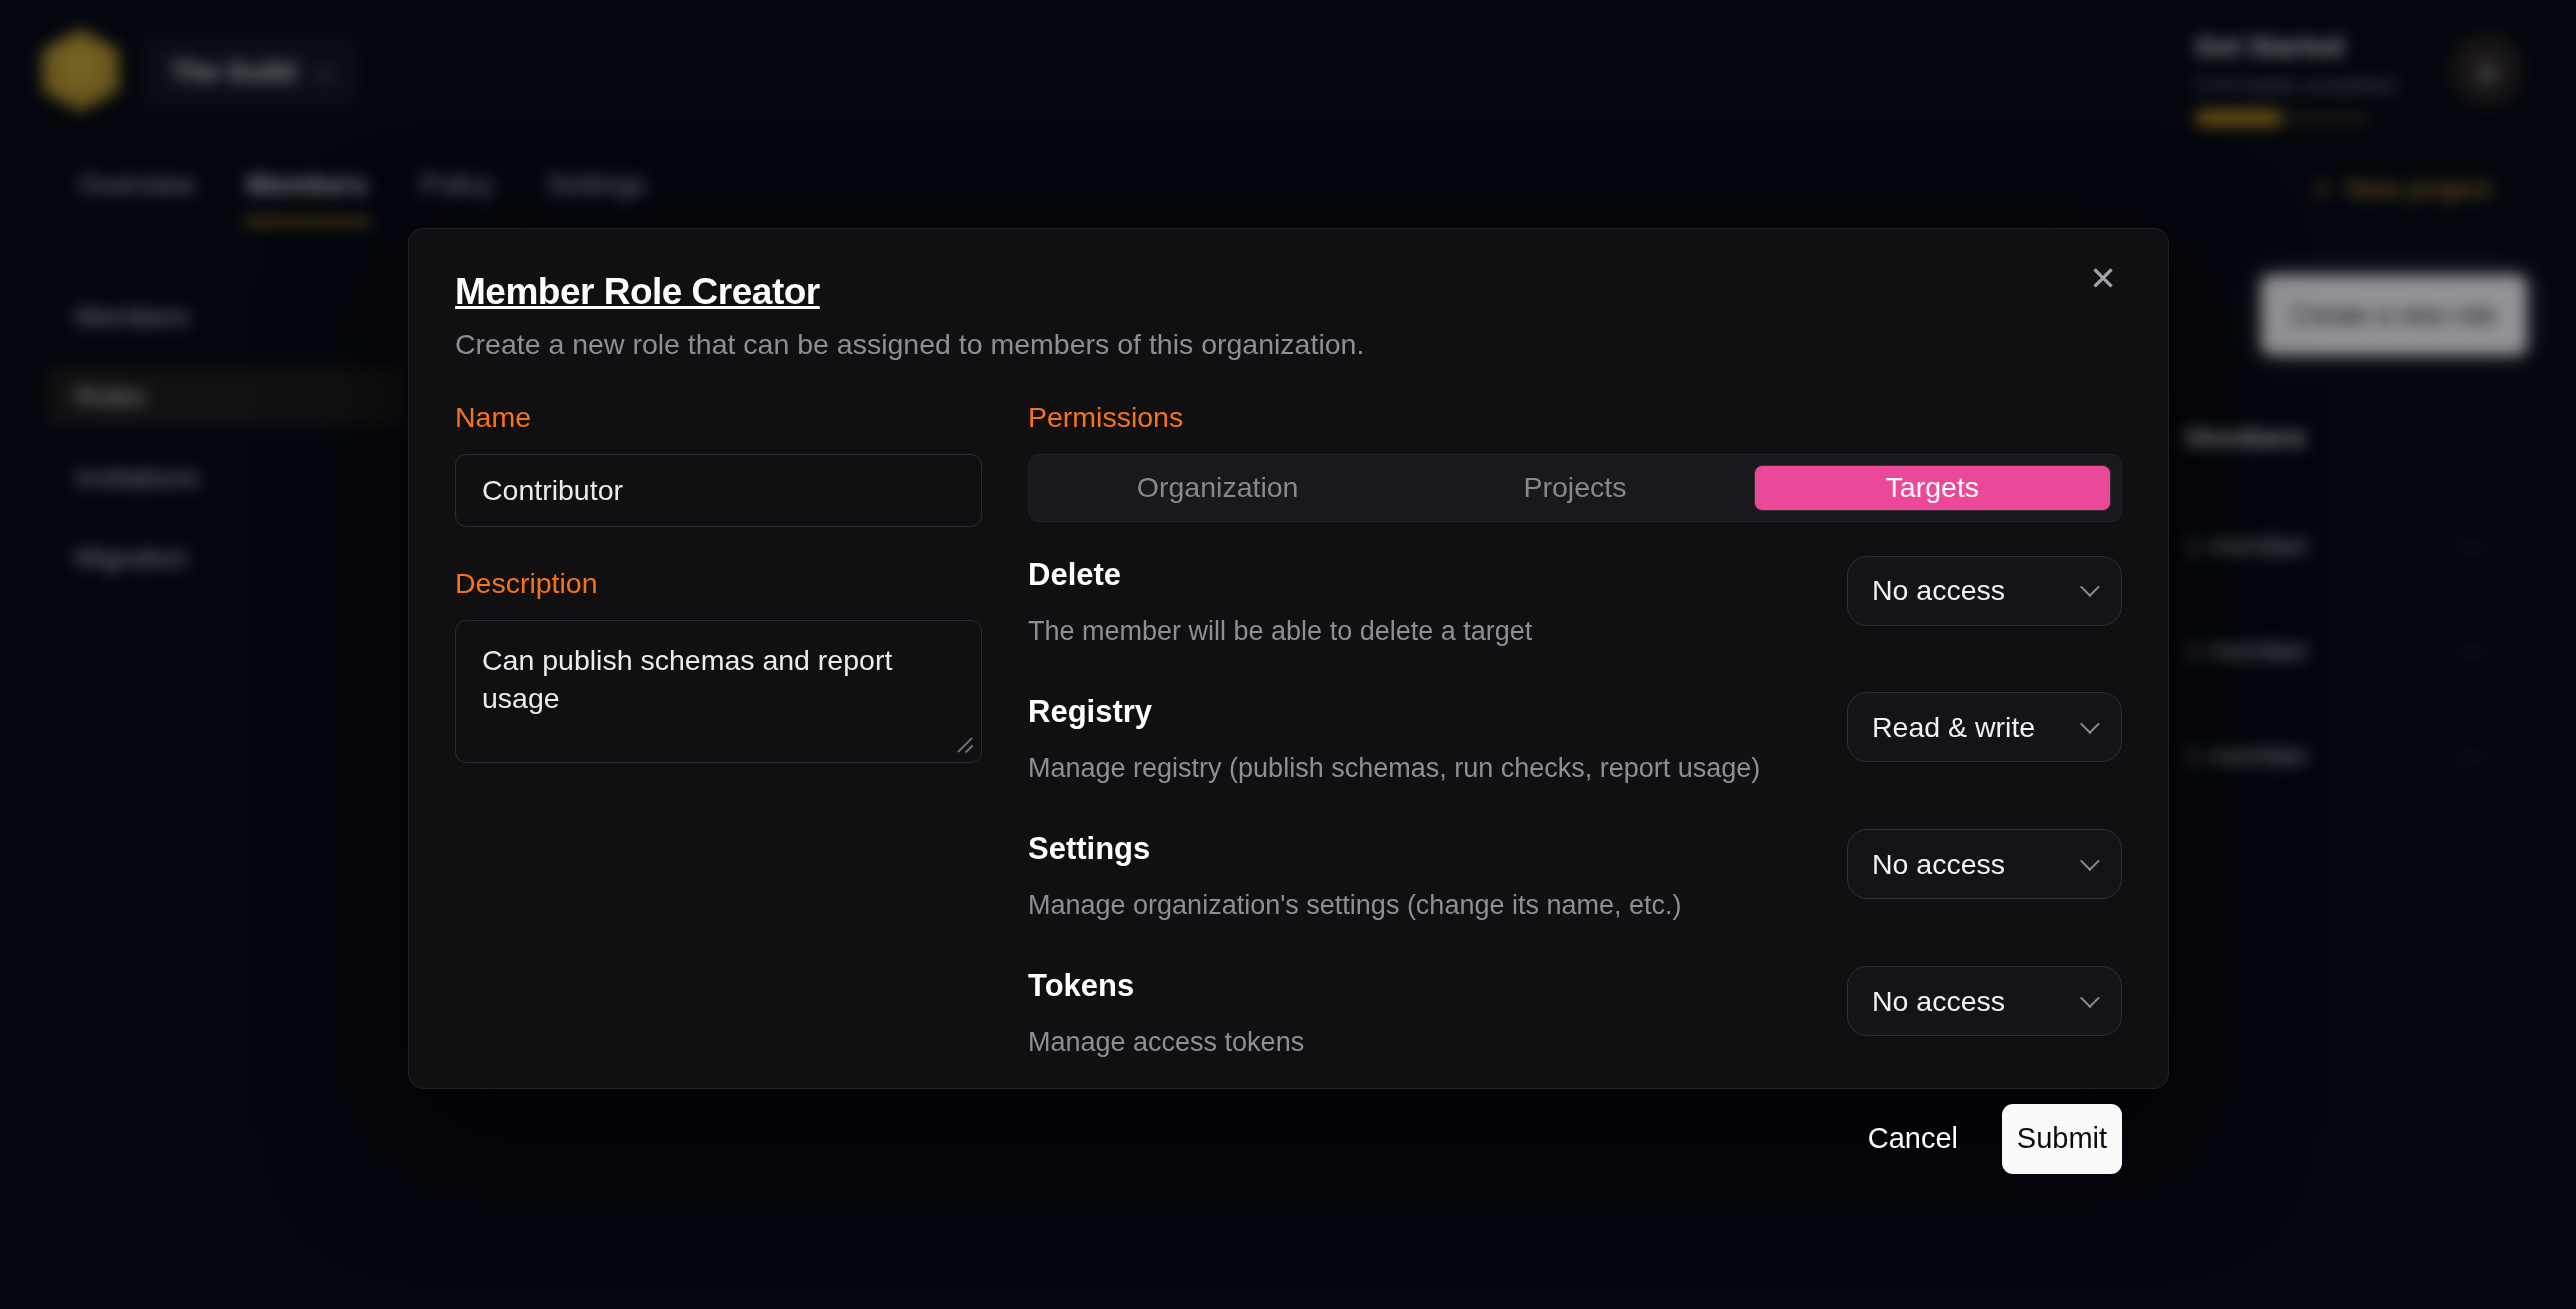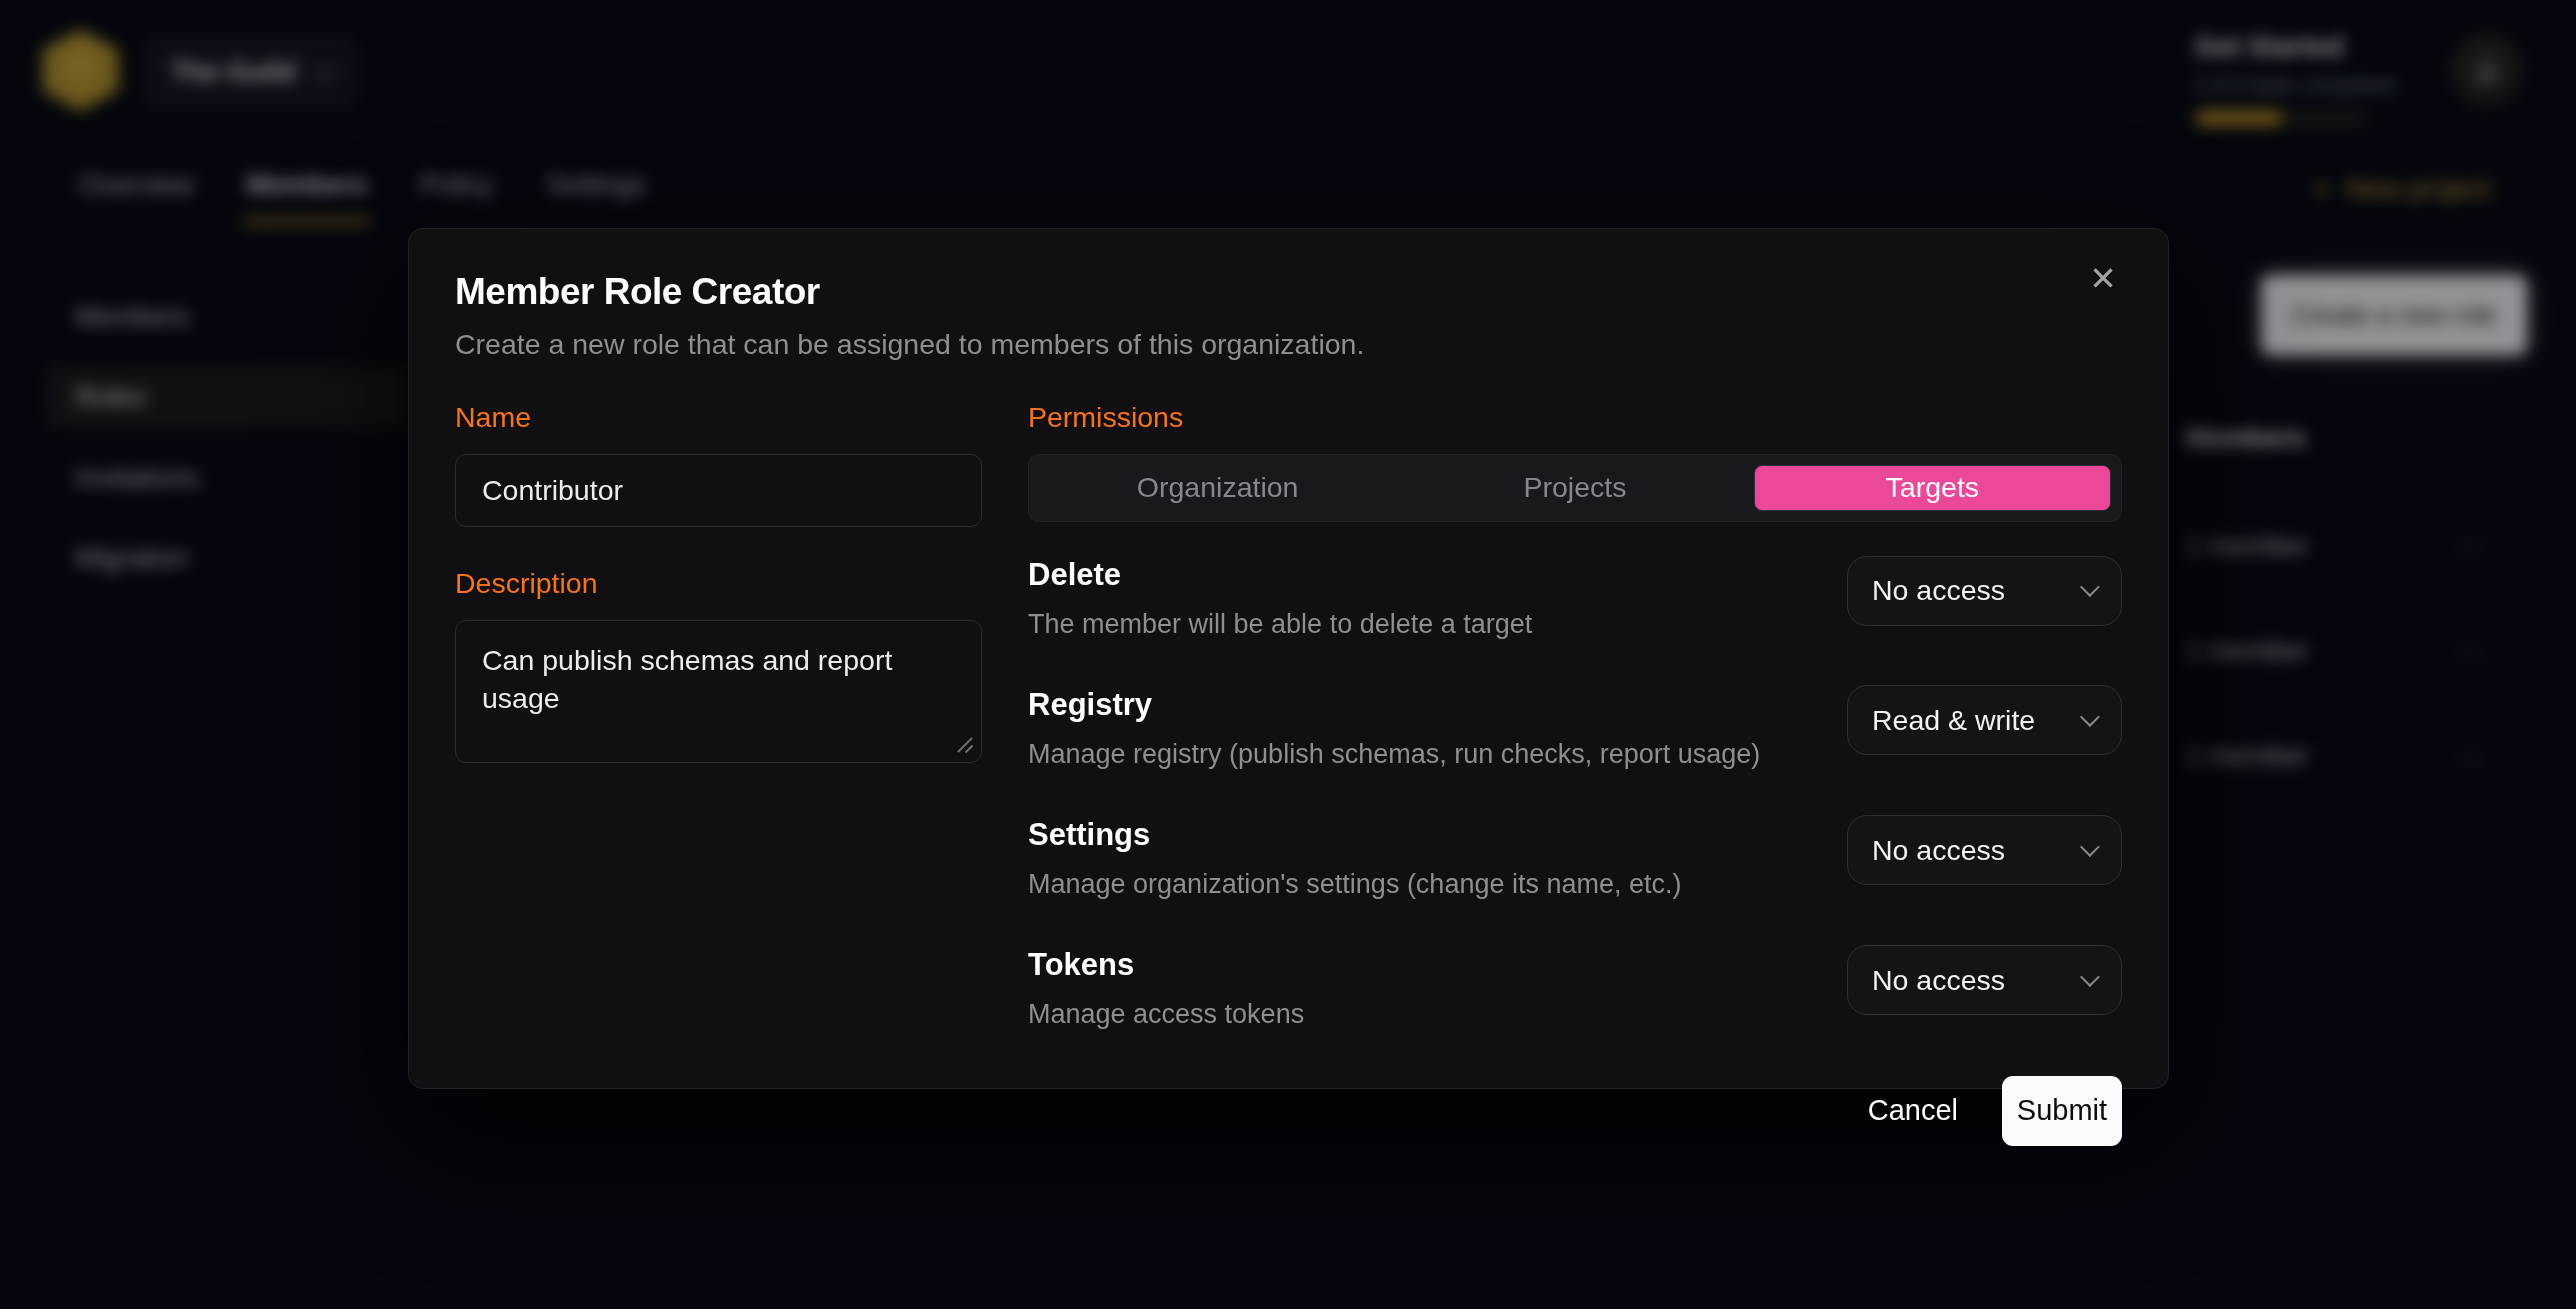--- a/index.html
+++ b/index.html
@@ -61,21 +61,21 @@
   .rp-row-icon { color:#8a8a90; font-size:31px; letter-spacing:1.8px; }
 
   
   .overlay { position:absolute; inset:0; background:rgba(1,3,9,0.42); }
 
   .modal { position:absolute; left:408px; top:228px; width:1761px; height:861px;
            background:#101013; border:0.9px solid #212126; border-radius:14.7px;
            box-shadow:0 46px 129px rgba(0,0,0,0.75); padding:42px 46px; }
   .close-btn { position:absolute; top:33px; right:51px; color:#a2a2a8; font-size:33px; line-height:1;
                font-weight:400; cursor:pointer; }
-  .m-title { color:#fdfdfd; font-size:37px; font-weight:700; letter-spacing:-0.5px; }
+  .m-title { color:#fdfdfd; font-size:37px; font-weight:700; letter-spacing:-0.5px;text-decoration:underline; }
   .m-sub { margin-top:14.7px; color:#8e8e94; font-size:28.5px; }
 
   .m-content { display:flex; gap:46px; margin-top:40px; }
   .col-left { width:527px; flex:0 0 527px; }
   .col-right { flex:1; }
 
   .field-label { color:#f97316; font-size:28.5px; font-weight:500; margin-bottom:20px; }
   .text-input { width:100%; height:73px; background:transparent; border:0.9px solid #2b2b30;
                 border-radius:11px; color:#ececef; font-size:28.5px; padding:0 26px; outline:none;
                 font-family:"Liberation Sans", sans-serif; }
@@ -92,21 +92,21 @@
   .tabs { height:68px; background:#19191d; border:0.9px solid #222227; border-radius:11px;
           display:grid; grid-template-columns:1fr 1fr 1fr; padding:10px; }
   .tab { display:flex; align-items:center; justify-content:center; color:#87878d; font-size:28.5px;
          font-weight:500; border-radius:8.3px; }
   .tab.active { background:#ec4899; border:0.9px solid #313138; color:#ffffff; font-weight:400; }
 
   .perm-rows { margin-top:34px; display:flex; flex-direction:column; gap:45px; }
   .perm-row { display:flex; align-items:flex-start; min-height:72px; }
   .perm-info { flex:1; padding-top:1.8px; }
   .perm-title { color:#ffffff; font-size:31px; font-weight:700; }
-  .perm-desc { margin-top:16px; color:#8e8e94; font-size:27px; }
+  .perm-desc { margin-top:23px; color:#8e8e94; font-size:27px; }
   .select { width:275px; flex:0 0 275px; height:70px; background:#141418; border:0.9px solid #2f2f35;
             border-radius:20px; display:flex; align-items:center; justify-content:space-between;
             padding:0 24px; color:#f2f2f3; font-size:28.5px; cursor:pointer; }
   .sel-chev { width:13.8px; height:13.8px; border-right:2.8px solid #8a8a8f; border-bottom:2.8px solid #8a8a8f;
               transform:rotate(45deg); margin-top:-7.3px; }
 
   .m-footer { margin-top:46px; display:flex; justify-content:flex-end; align-items:center; gap:44px; }
   .cancel-btn { color:#ffffff; font-size:29px; font-weight:500; background:none; border:none;
                 cursor:pointer; font-family:"Liberation Sans", sans-serif; }
   .submit-btn { width:120px; height:70px; background:#fafafa; color:#0c0c0d; font-size:29px;

